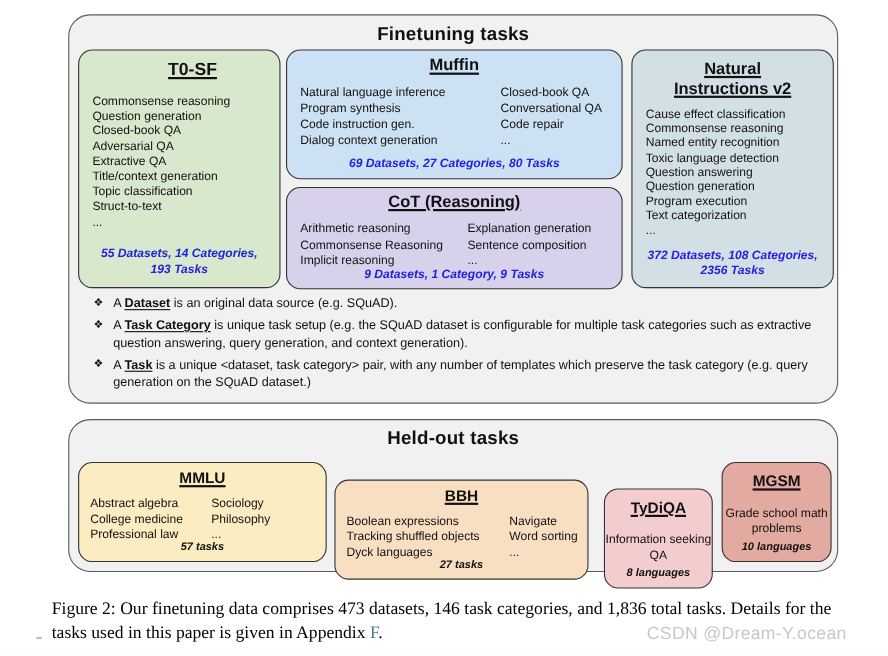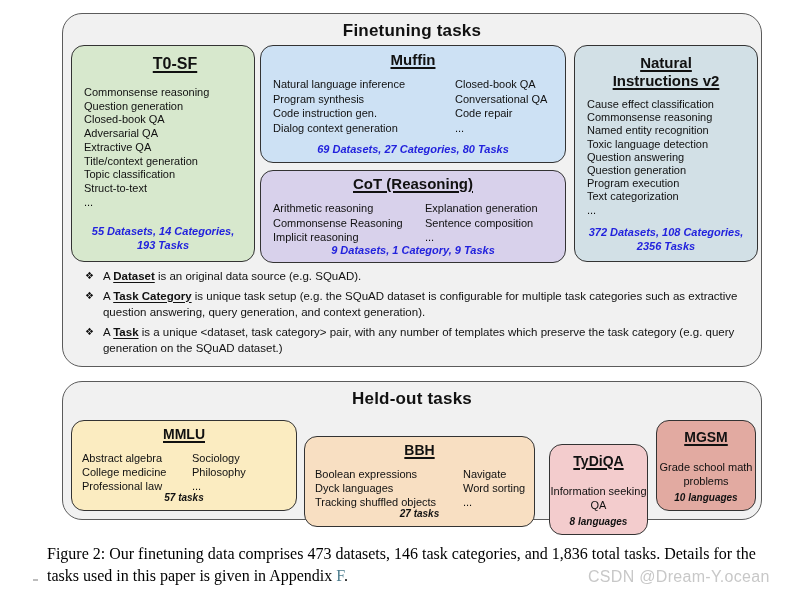--- a/index.html
+++ b/index.html
@@ -199,22 +199,22 @@
         </div>
       </div>
       <div class="ho-footer">57 tasks</div>
     </div>
 
     <div class="box bbh">
       <h3>BBH</h3>
       <div class="ho-cols">
         <div>
           <div>Boolean expressions</div>
+          <div>Tracking shuffled objects</div>
           <div>Dyck languages</div>
-          <div>Tracking shuffled objects</div>
         </div>
         <div>
           <div>Navigate</div>
           <div>Word sorting</div>
           <div>...</div>
         </div>
       </div>
       <div class="ho-footer">27 tasks</div>
     </div>
 

